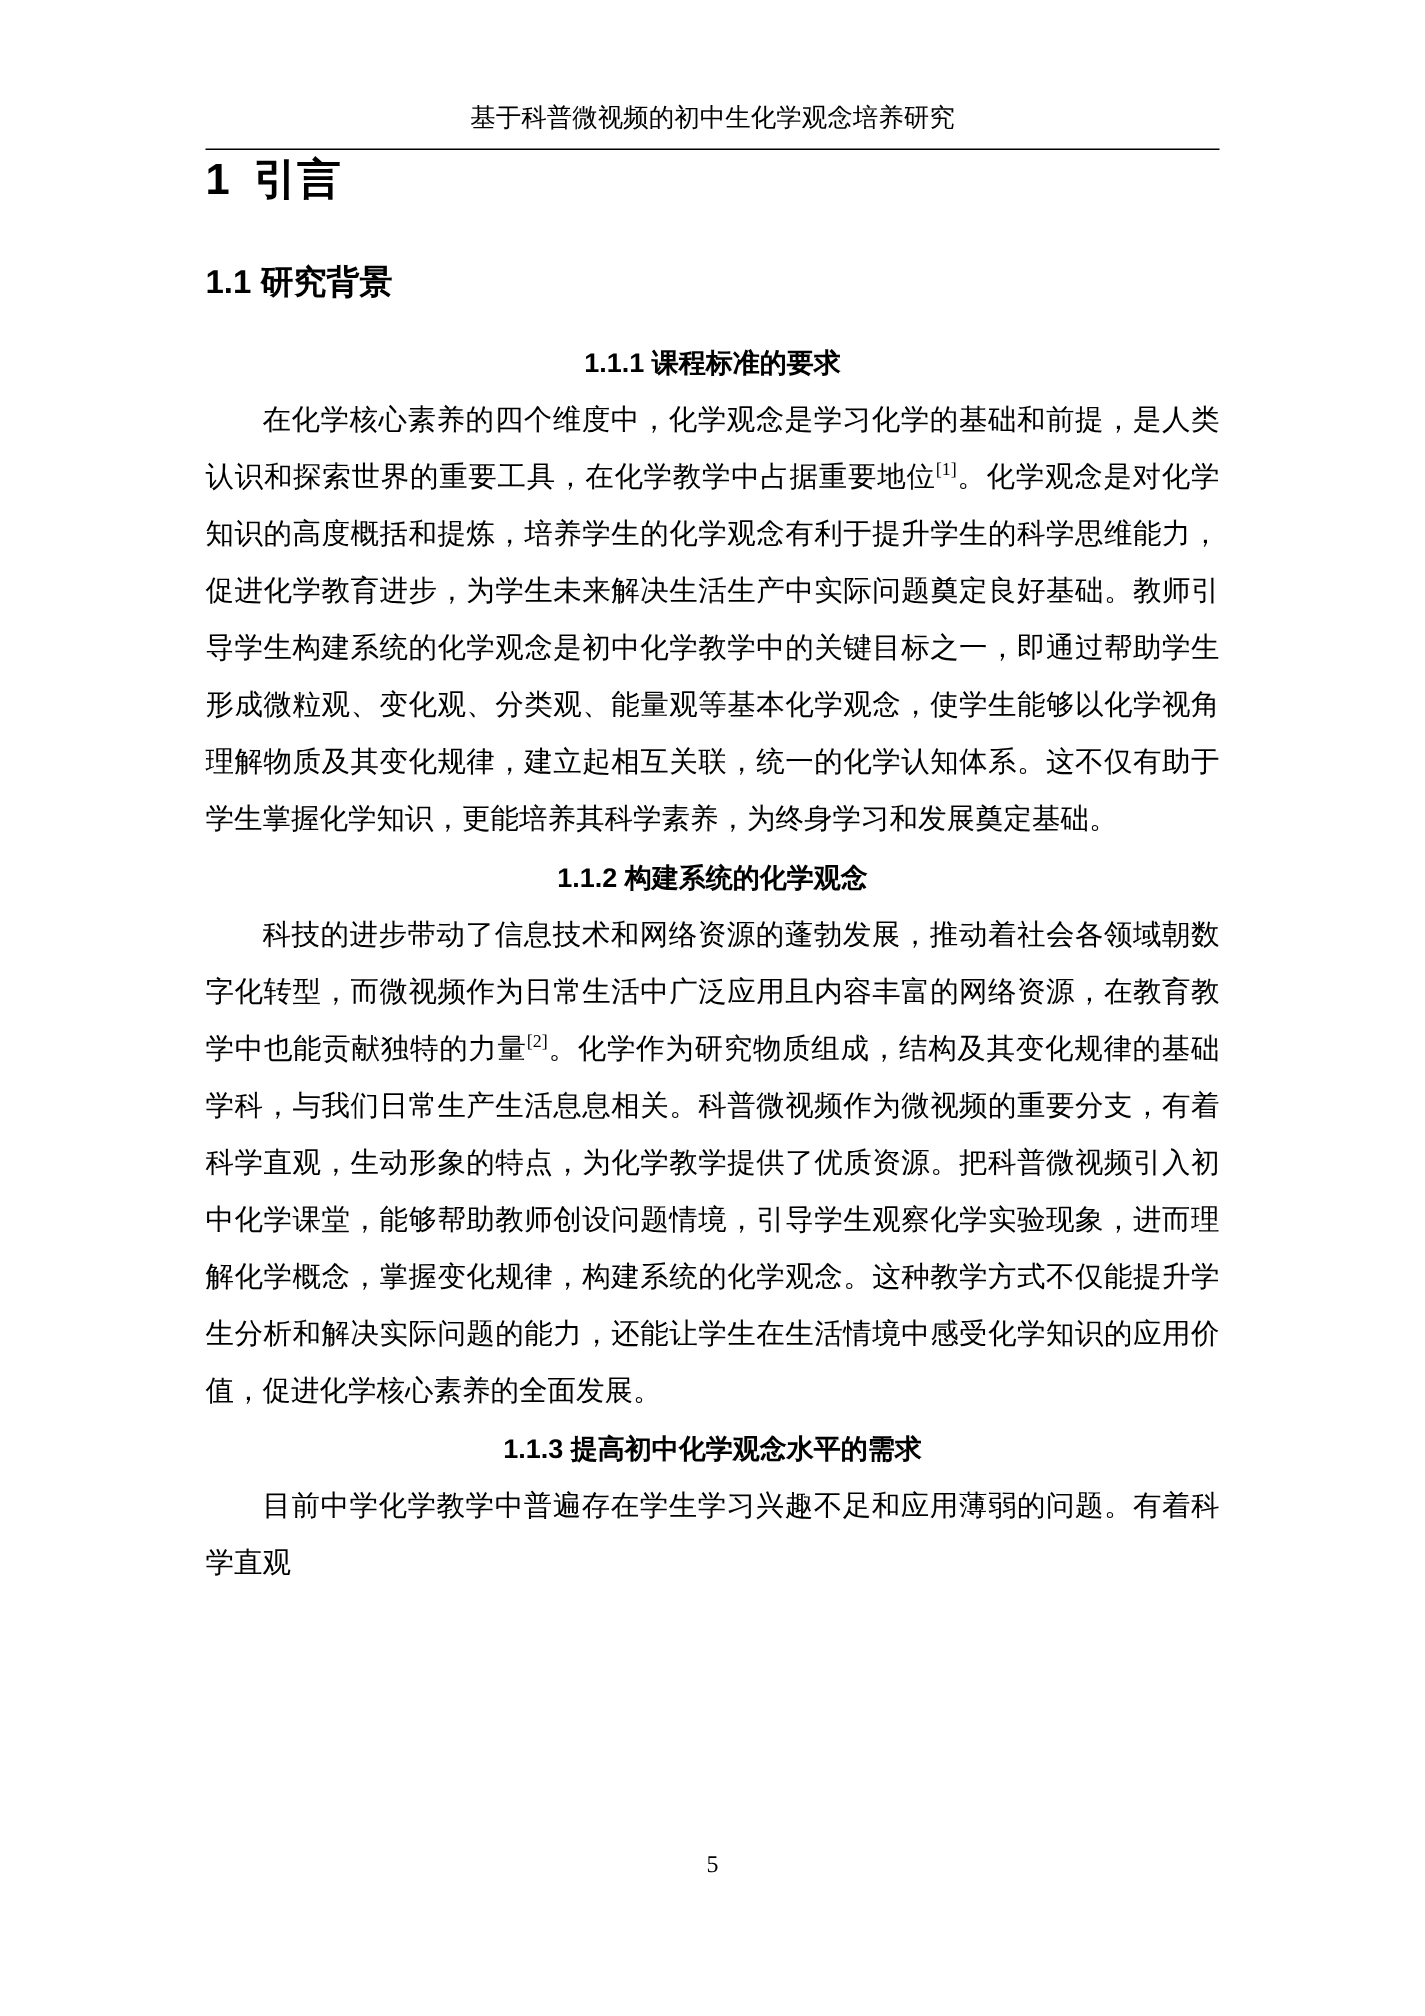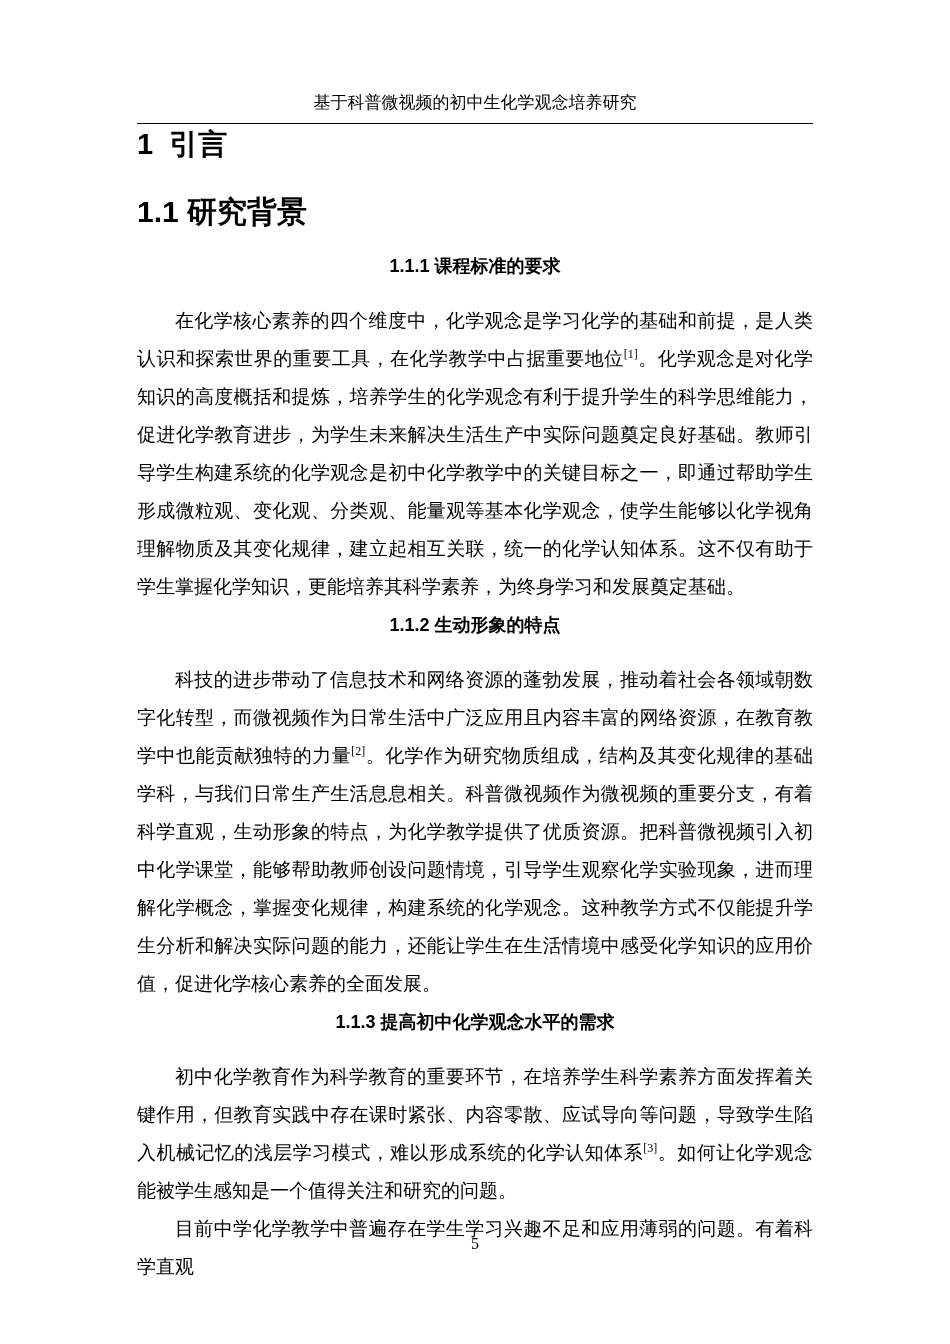--- a/index.html
+++ b/index.html
@@ -4,21 +4,21 @@
 <style>
   * { margin: 0; padding: 0; box-sizing: border-box; }
   html, body { background: #ffffff; }
   .page {
     position: relative;
     width: 950px;
     height: 1344px;
     margin: 0 auto;
     background: #ffffff;
     color: #000000;
-    padding: 92px 137px 0 137px;
+    padding: 68px 137px 0 137px;
     font-family: "Liberation Serif", "DejaVu Serif", serif;
     overflow: hidden;
   }
   .running-head {
     text-align: center;
     font-size: 17px;
     line-height: 22px;
     padding-bottom: 9px;
   }
   .header-rule {
@@ -29,36 +29,36 @@
     font-family: "Liberation Sans", "DejaVu Sans", sans-serif;
     font-weight: bold;
     font-size: 29px;
     line-height: 40px;
     white-space: pre-wrap;
   }
   .section-title {
     margin-top: 33px;
     font-family: "Liberation Sans", "DejaVu Sans", sans-serif;
     font-weight: bold;
-    font-size: 30px;
+    font-size: 22px;
     line-height: 30px;
   }
   .subsection-heading {
     margin-top: 7px;
     font-family: "Liberation Sans", "DejaVu Sans", sans-serif;
     font-weight: bold;
     font-size: 18px;
     line-height: 25px;
     text-align: center;
   }
   .subsection-heading.first {
     margin-top: 27px;
   }
   .para {
-    margin-top: 23px;
+    margin-top: 7px;
     font-size: 19px;
     line-height: 38px;
     text-align: justify;
     text-justify: inter-ideograph;
     text-indent: 2em;
     word-break: break-all;
   }
   .para + .para { margin-top: 0; }
   sup.cite {
     font-size: 12px;
@@ -83,22 +83,21 @@
   <div class="running-head">基于科普微视频的初中生化学观念培养研究</div>
   <div class="header-rule"></div>
 
   <h1 class="chapter-title">1  引言</h1>
 
   <h2 class="section-title">1.1 研究背景</h2>
 
   <h3 class="subsection-heading first">1.1.1 课程标准的要求</h3>
   <p class="para">在化学核心素养的四个维度中，化学观念是学习化学的基础和前提，是人类认识和探索世界的重要工具，在化学教学中占据重要地位<sup class="cite">[1]</sup>。化学观念是对化学知识的高度概括和提炼，培养学生的化学观念有利于提升学生的科学思维能力，促进化学教育进步，为学生未来解决生活生产中实际问题奠定良好基础。教师引导学生构建系统的化学观念是初中化学教学中的关键目标之一，即通过帮助学生形成微粒观、变化观、分类观、能量观等基本化学观念，使学生能够以化学视角理解物质及其变化规律，建立起相互关联，统一的化学认知体系。这不仅有助于学生掌握化学知识，更能培养其科学素养，为终身学习和发展奠定基础。</p>
 
-  <h3 class="subsection-heading">1.1.2 生动形象的特点</h3>
+  <h3 class="subsection-heading">1.1.2 构建系统的化学观念</h3>
   <p class="para">科技的进步带动了信息技术和网络资源的蓬勃发展，推动着社会各领域朝数字化转型，而微视频作为日常生活中广泛应用且内容丰富的网络资源，在教育教学中也能贡献独特的力量<sup class="cite">[2]</sup>。化学作为研究物质组成，结构及其变化规律的基础学科，与我们日常生产生活息息相关。科普微视频作为微视频的重要分支，有着科学直观，生动形象的特点，为化学教学提供了优质资源。把科普微视频引入初中化学课堂，能够帮助教师创设问题情境，引导学生观察化学实验现象，进而理解化学概念，掌握变化规律，构建系统的化学观念。这种教学方式不仅能提升学生分析和解决实际问题的能力，还能让学生在生活情境中感受化学知识的应用价值，促进化学核心素养的全面发展。</p>
 
   <h3 class="subsection-heading">1.1.3 提高初中化学观念水平的需求</h3>
-  <p class="para">初中化学教育作为科学教育的重要环节，在培养学生科学素养方面发挥着关键作用，但教育实践中存在课时紧张、内容零散、应试导向等问题，导致学生陷入机械记忆的浅层学习模式，难以形成系统的化学认知体系<sup class="cite">[3]</sup>。如何让化学观念能被学生感知是一个值得关注和研究的问题。</p>
   <p class="para">目前中学化学教学中普遍存在学生学习兴趣不足和应用薄弱的问题。有着科学直观</p>
 
   <div class="footer">5</div>
 
 </div>
 
 </body></html>

